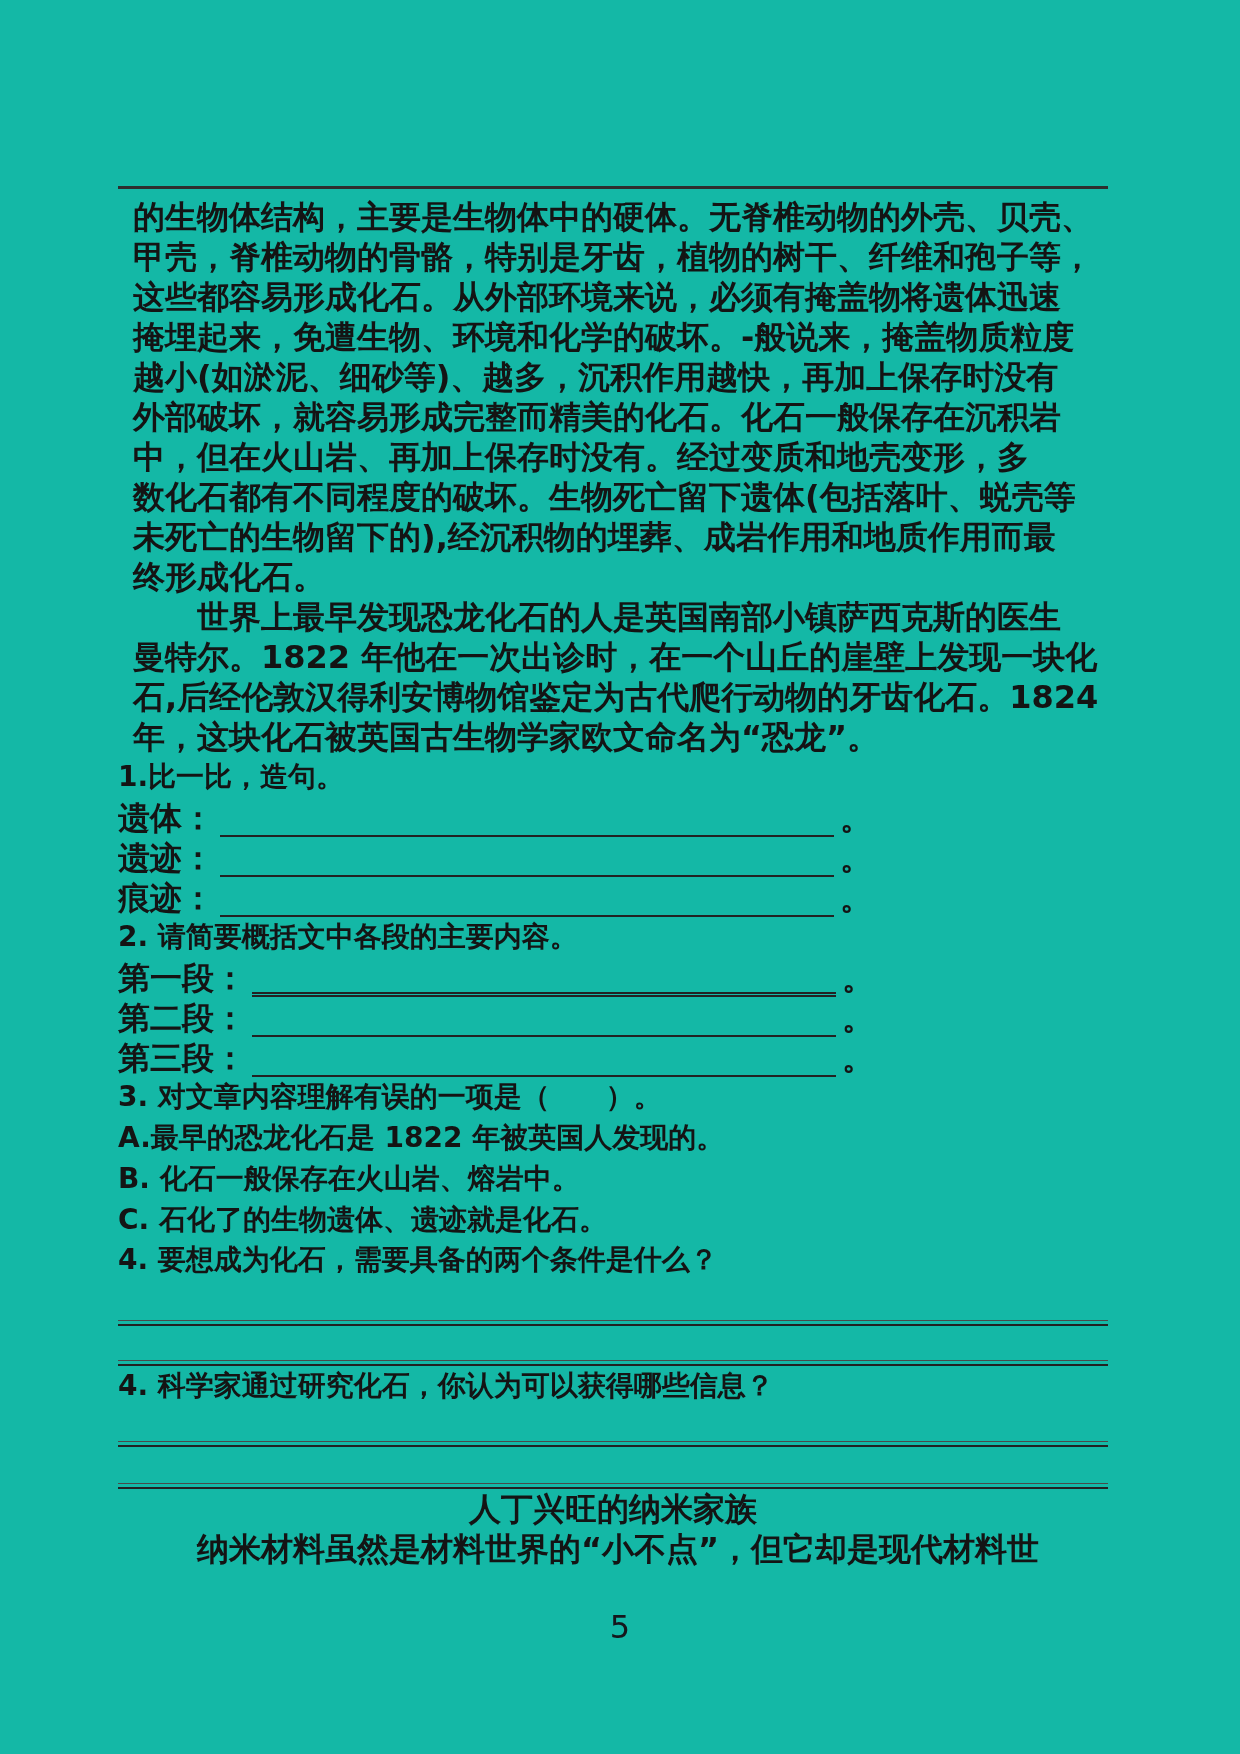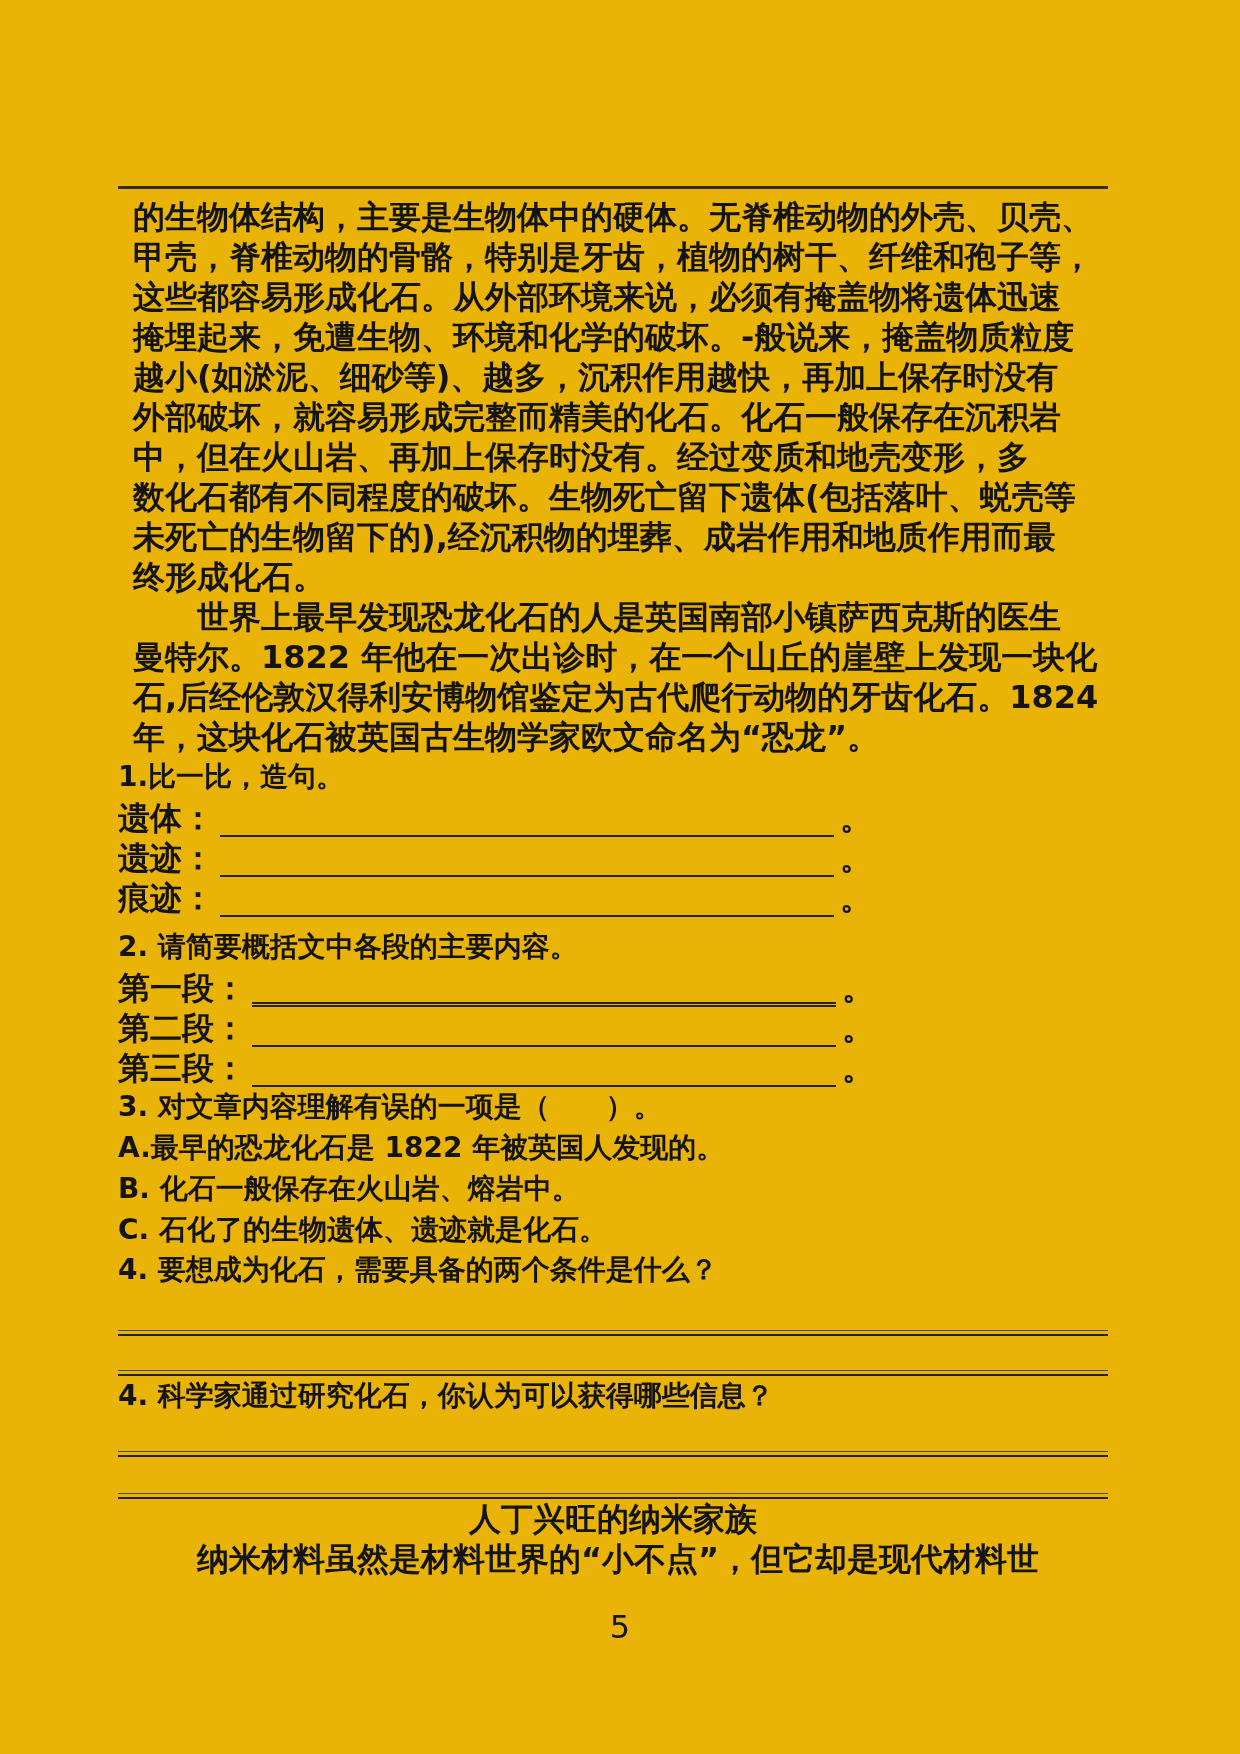--- a/index.html
+++ b/index.html
@@ -1,19 +1,19 @@
 <!DOCTYPE html>
 <html><head>
 <meta charset="utf-8">
 <style>
   html,body { margin:0; padding:0; background:#ffffff; }
   .page {
     position:relative;
     width:1240px; height:1754px;
-    background:#eab308;
+    background:#14b8a6;
     font-family:"DejaVu Sans", sans-serif;
     color:#141414;
     font-weight:bold;
     overflow:hidden;
   }
   .content {
     position:absolute;
     left:118px; top:186px;
     width:990px;
   }
@@ -51,21 +51,21 @@
   }
   .blank.w-word { width:614px; }
   .blank.w-seg  { width:584px; }
   .blank.dbl    { border-bottom:5px double #222222; }
   .bperiod { margin-left:6px; }
   .answer-rule {
     height:3px;
     border-top:1px solid #4a4a4a;
     border-bottom:2px solid #222222;
   }
-  .mt10 { margin-top:10px; }
+  .mt10 { }
   .mt5  { }
   .mt40 { margin-top:40px; }
   .mt34 { margin-top:34px; }
   .mt35 { margin-top:35px; }
   .mt36 { margin-top:36px; }
   .section-title {
     text-align:center;
     font-size:32px;
     height:40px; line-height:40px;
   }

